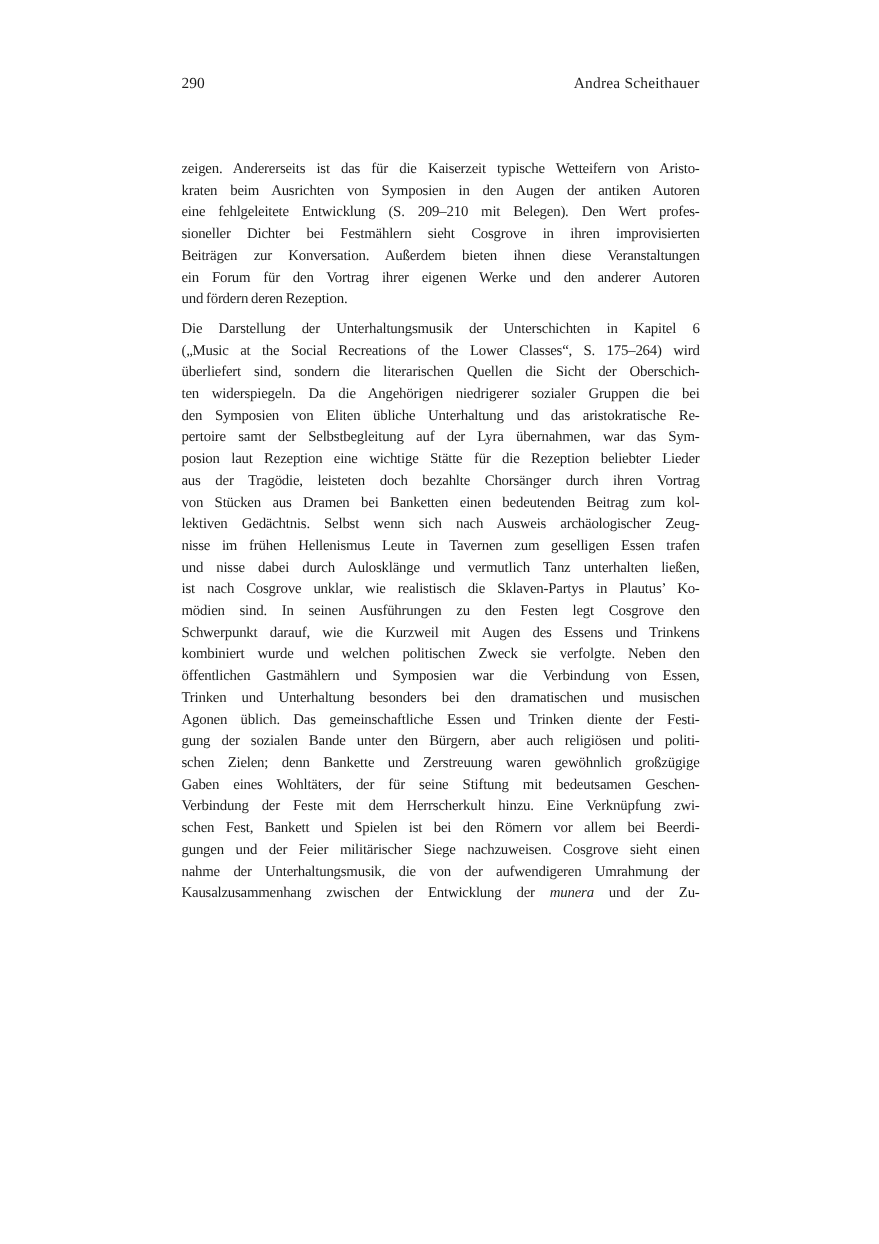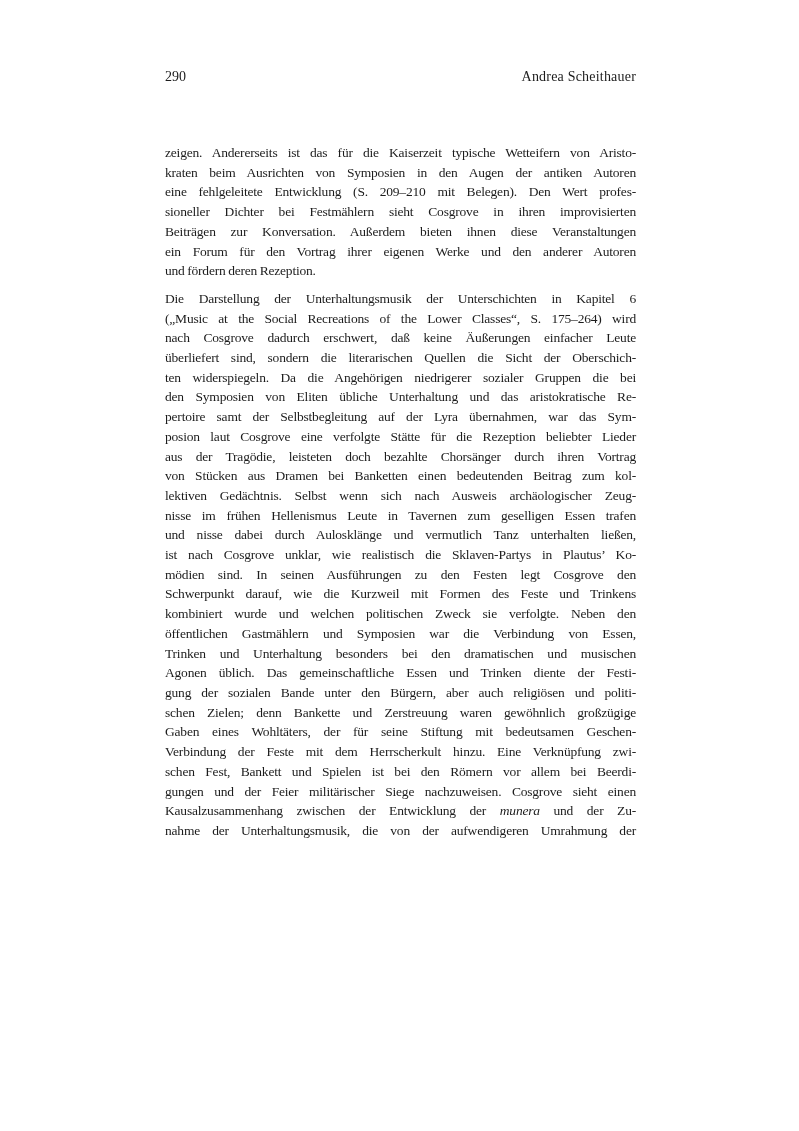--- a/index.html
+++ b/index.html
@@ -73,42 +73,41 @@
           <div class="line">kraten beim Ausrichten von Symposien in den Augen der antiken Autoren</div>
           <div class="line">eine fehlgeleitete Entwicklung (S. 209–210 mit Belegen). Den Wert profes-</div>
           <div class="line">sioneller Dichter bei Festmählern sieht Cosgrove in ihren improvisierten</div>
           <div class="line">Beiträgen zur Konversation. Außerdem bieten ihnen diese Veranstaltungen</div>
           <div class="line">ein Forum für den Vortrag ihrer eigenen Werke und den anderer Autoren</div>
           <div class="line para-end">und fördern deren Rezeption.</div>
         </div>
         <div class="para">
           <div class="line">Die Darstellung der Unterhaltungsmusik der Unterschichten in Kapitel 6</div>
           <div class="line">(„Music at the Social Recreations of the Lower Classes“, S. 175–264) wird</div>
-          <div class="line">nach Cosgrove dadurch erschwert, daß keine Äußerungen einfacher Leute</div>
           <div class="line">überliefert sind, sondern die literarischen Quellen die Sicht der Oberschich-</div>
           <div class="line">ten widerspiegeln. Da die Angehörigen niedrigerer sozialer Gruppen die bei</div>
           <div class="line">den Symposien von Eliten übliche Unterhaltung und das aristokratische Re-</div>
           <div class="line">pertoire samt der Selbstbegleitung auf der Lyra übernahmen, war das Sym-</div>
-          <div class="line">posion laut Cosgrove eine verfolgte Stätte für die Rezeption beliebter Lieder</div>
+          <div class="line">posion laut Rezeption eine wichtige Stätte für die Rezeption beliebter Lieder</div>
           <div class="line">aus der Tragödie, leisteten doch bezahlte Chorsänger durch ihren Vortrag</div>
           <div class="line">von Stücken aus Dramen bei Banketten einen bedeutenden Beitrag zum kol-</div>
           <div class="line">lektiven Gedächtnis. Selbst wenn sich nach Ausweis archäologischer Zeug-</div>
           <div class="line">nisse im frühen Hellenismus Leute in Tavernen zum geselligen Essen trafen</div>
           <div class="line">und nisse dabei durch Aulosklänge und vermutlich Tanz unterhalten ließen,</div>
           <div class="line">ist nach Cosgrove unklar, wie realistisch die Sklaven-Partys in Plautus’ Ko-</div>
           <div class="line">mödien sind. In seinen Ausführungen zu den Festen legt Cosgrove den</div>
-          <div class="line">Schwerpunkt darauf, wie die Kurzweil mit Formen des Feste und Trinkens</div>
+          <div class="line">Schwerpunkt darauf, wie die Kurzweil mit Augen des Essens und Trinkens</div>
           <div class="line">kombiniert wurde und welchen politischen Zweck sie verfolgte. Neben den</div>
           <div class="line">öffentlichen Gastmählern und Symposien war die Verbindung von Essen,</div>
           <div class="line">Trinken und Unterhaltung besonders bei den dramatischen und musischen</div>
           <div class="line">Agonen üblich. Das gemeinschaftliche Essen und Trinken diente der Festi-</div>
           <div class="line">gung der sozialen Bande unter den Bürgern, aber auch religiösen und politi-</div>
           <div class="line">schen Zielen; denn Bankette und Zerstreuung waren gewöhnlich großzügige</div>
           <div class="line">Gaben eines Wohltäters, der für seine Stiftung mit bedeutsamen Geschen-</div>
           <div class="line">Verbindung der Feste mit dem Herrscherkult hinzu. Eine Verknüpfung zwi-</div>
           <div class="line">schen Fest, Bankett und Spielen ist bei den Römern vor allem bei Beerdi-</div>
           <div class="line">gungen und der Feier militärischer Siege nachzuweisen. Cosgrove sieht einen</div>
+          <div class="line">nahme der Unterhaltungsmusik, die von der aufwendigeren Umrahmung der</div>
           <div class="line"><span class="">Kausalzusammenhang zwischen der Entwicklung der </span><span class="italic">munera</span><span class=""> und der Zu-</span></div>
-          <div class="line">nahme der Unterhaltungsmusik, die von der aufwendigeren Umrahmung der</div>
         </div>
       </div>
   </div>
 </div>
 
 </body></html>

